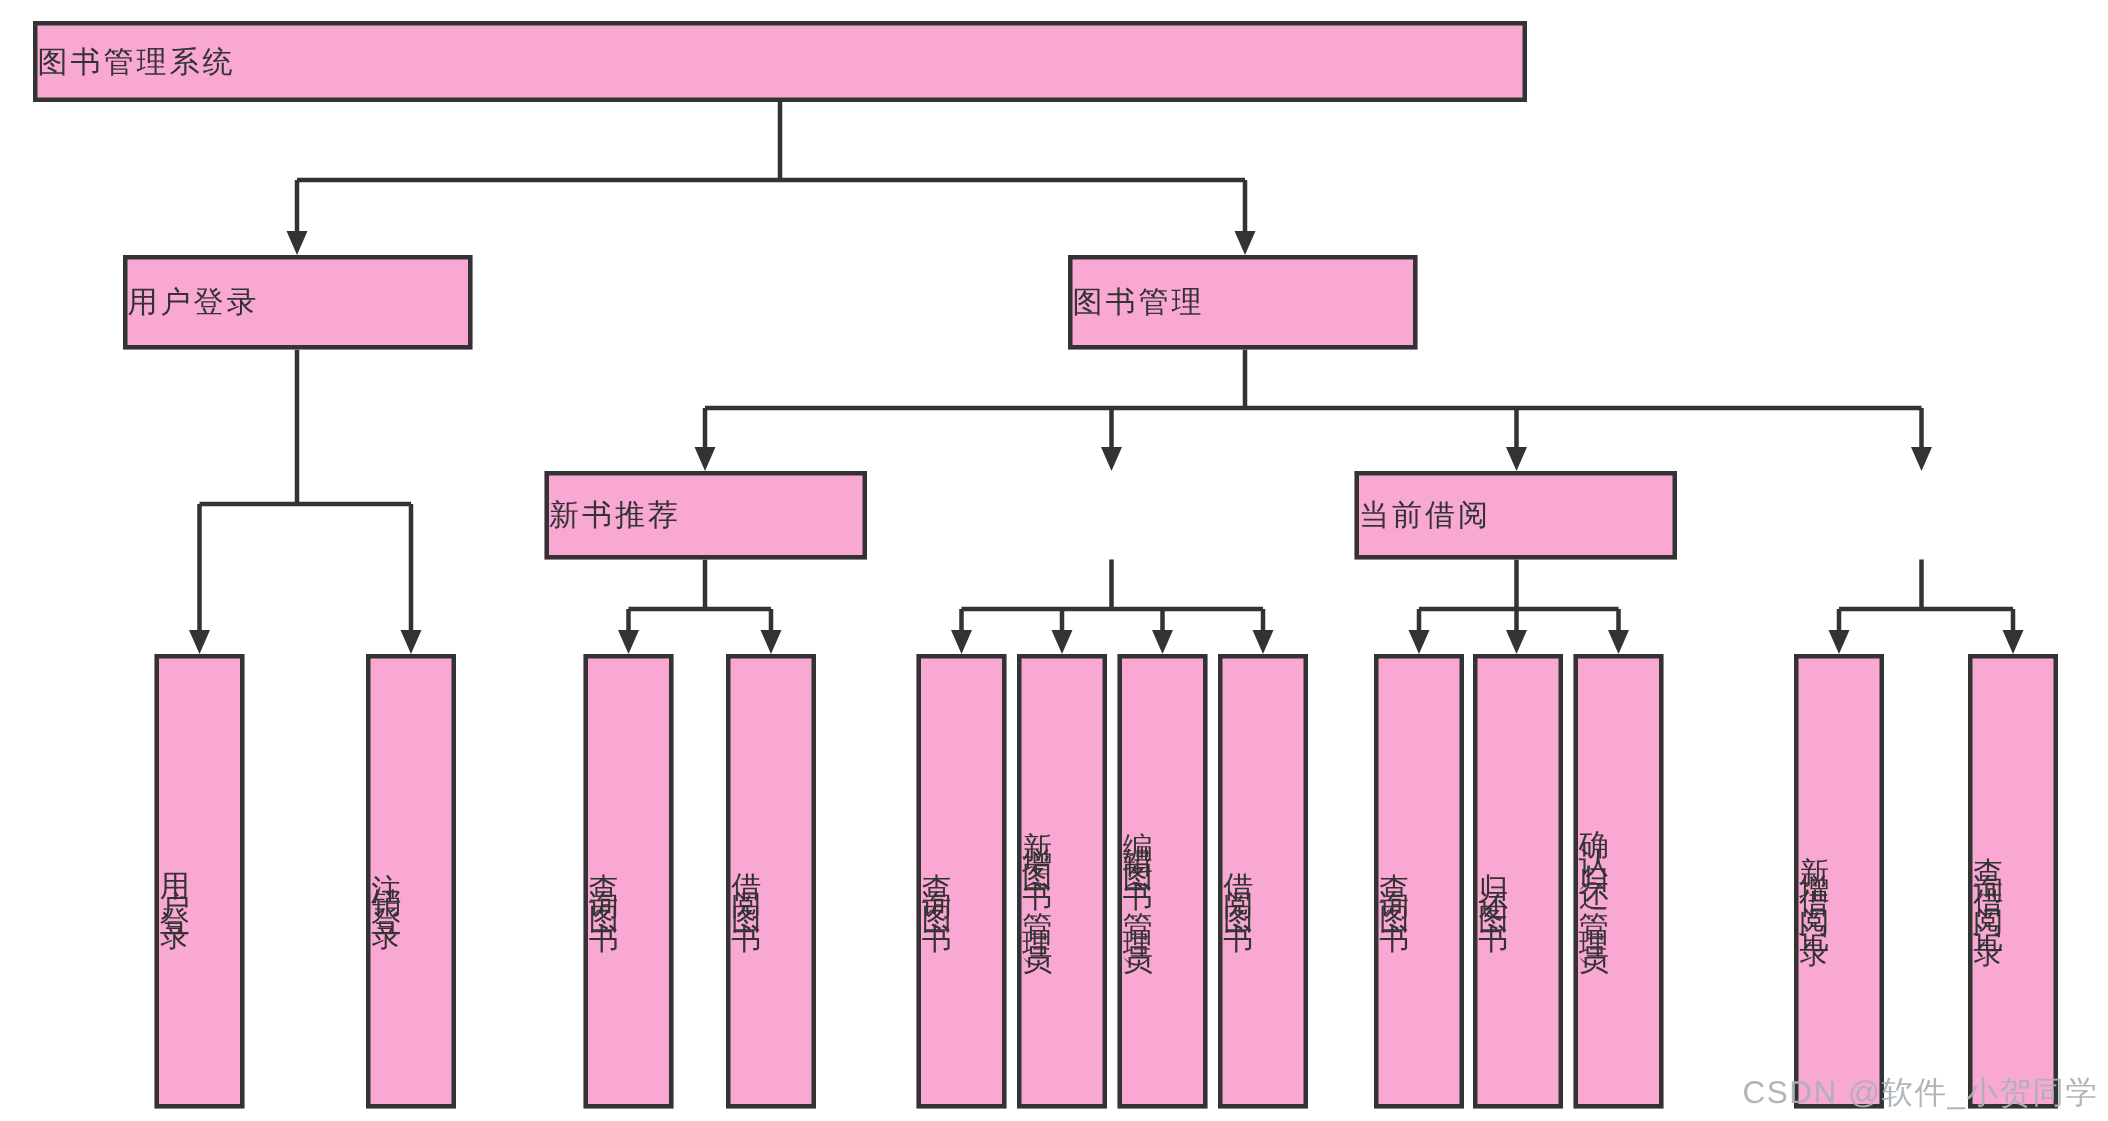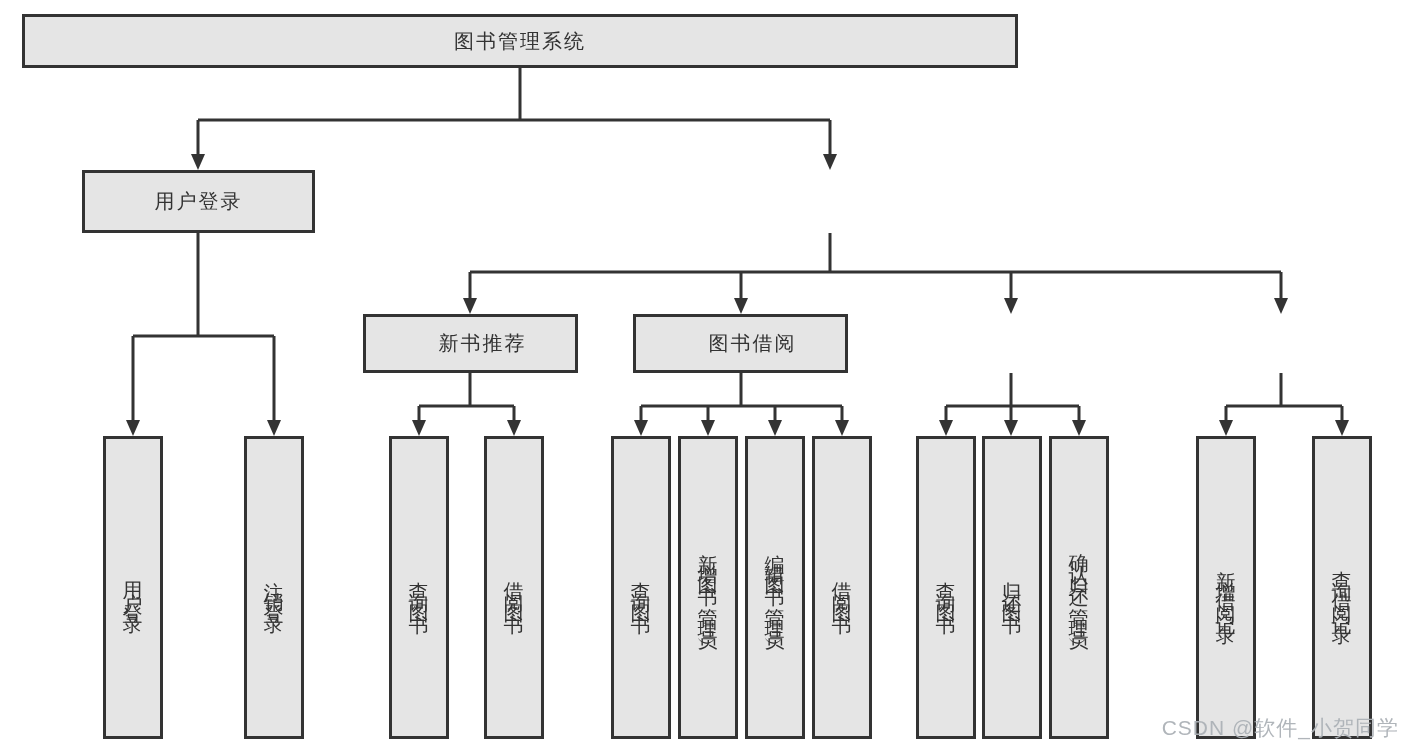--- a/index.html
+++ b/index.html
@@ -9,32 +9,32 @@
     font-family: "Liberation Sans", "DejaVu Sans", sans-serif;
     position: relative;
     overflow: hidden;
   }
   .stage { position: absolute; inset: 0; }
   svg.connectors { position: absolute; left: 0; top: 0; z-index: 1; }
   .box {
     position: absolute;
     box-sizing: border-box;
     border: 3px solid #333333;
-    background: #e5e5e5;
+    background: #f9a8d4;
     display: flex;
     align-items: center;
-    justify-content: center;
+    justify-content: flex-start;
     color: #333333;
     z-index: 2;
   }
   .box.h { font-size: 20px; letter-spacing: 2px; }
   .box.top    { left: 22px;  top: 14px;  width: 996px; height: 54px; }
   .box.lvl2-a { left: 82px;  top: 170px; width: 233px; height: 63px; }
   .box.lvl2-b { left: 712px; top: 170px; width: 233px; height: 63px; }
-  .box.lvl3   { top: 314px; width: 215px; height: 59px; padding-left: 24px; }
+  .box.lvl3   { top: 314px; width: 215px; height: 59px; }
   .box.l3-1 { left: 363px; }
   .box.l3-2 { left: 633px; }
   .box.l3-3 { left: 903px; }
   .box.l3-4 { left: 1173px; }
   .box.leaf { top: 436px; width: 60px; height: 303px; }
   .box.leaf span {
     writing-mode: vertical-rl;
     text-orientation: mixed;
     font-size: 20px;
     letter-spacing: 11px;
@@ -103,26 +103,29 @@
     </g>
   </svg>
 
   <div class="box h top">
     <span>图书管理系统</span>
   </div>
 
   <div class="box h lvl2-a">
     <span>用户登录</span>
   </div>
+  <div class="box h lvl2-b">
+    <span>图书管理</span>
+  </div>
 
   <div class="box h lvl3 l3-1">
     <span>新书推荐</span>
   </div>
-  <div class="box h lvl3 l3-2">
-    <span>图书借阅</span>
+  <div class="box h lvl3 l3-3">
+    <span>当前借阅</span>
   </div>
 
   <div class="box leaf lf-1">
     <span>用户登录</span>
   </div>
   <div class="box leaf lf-2">
     <span>注销登录</span>
   </div>
 
   <div class="box leaf lf-3">

